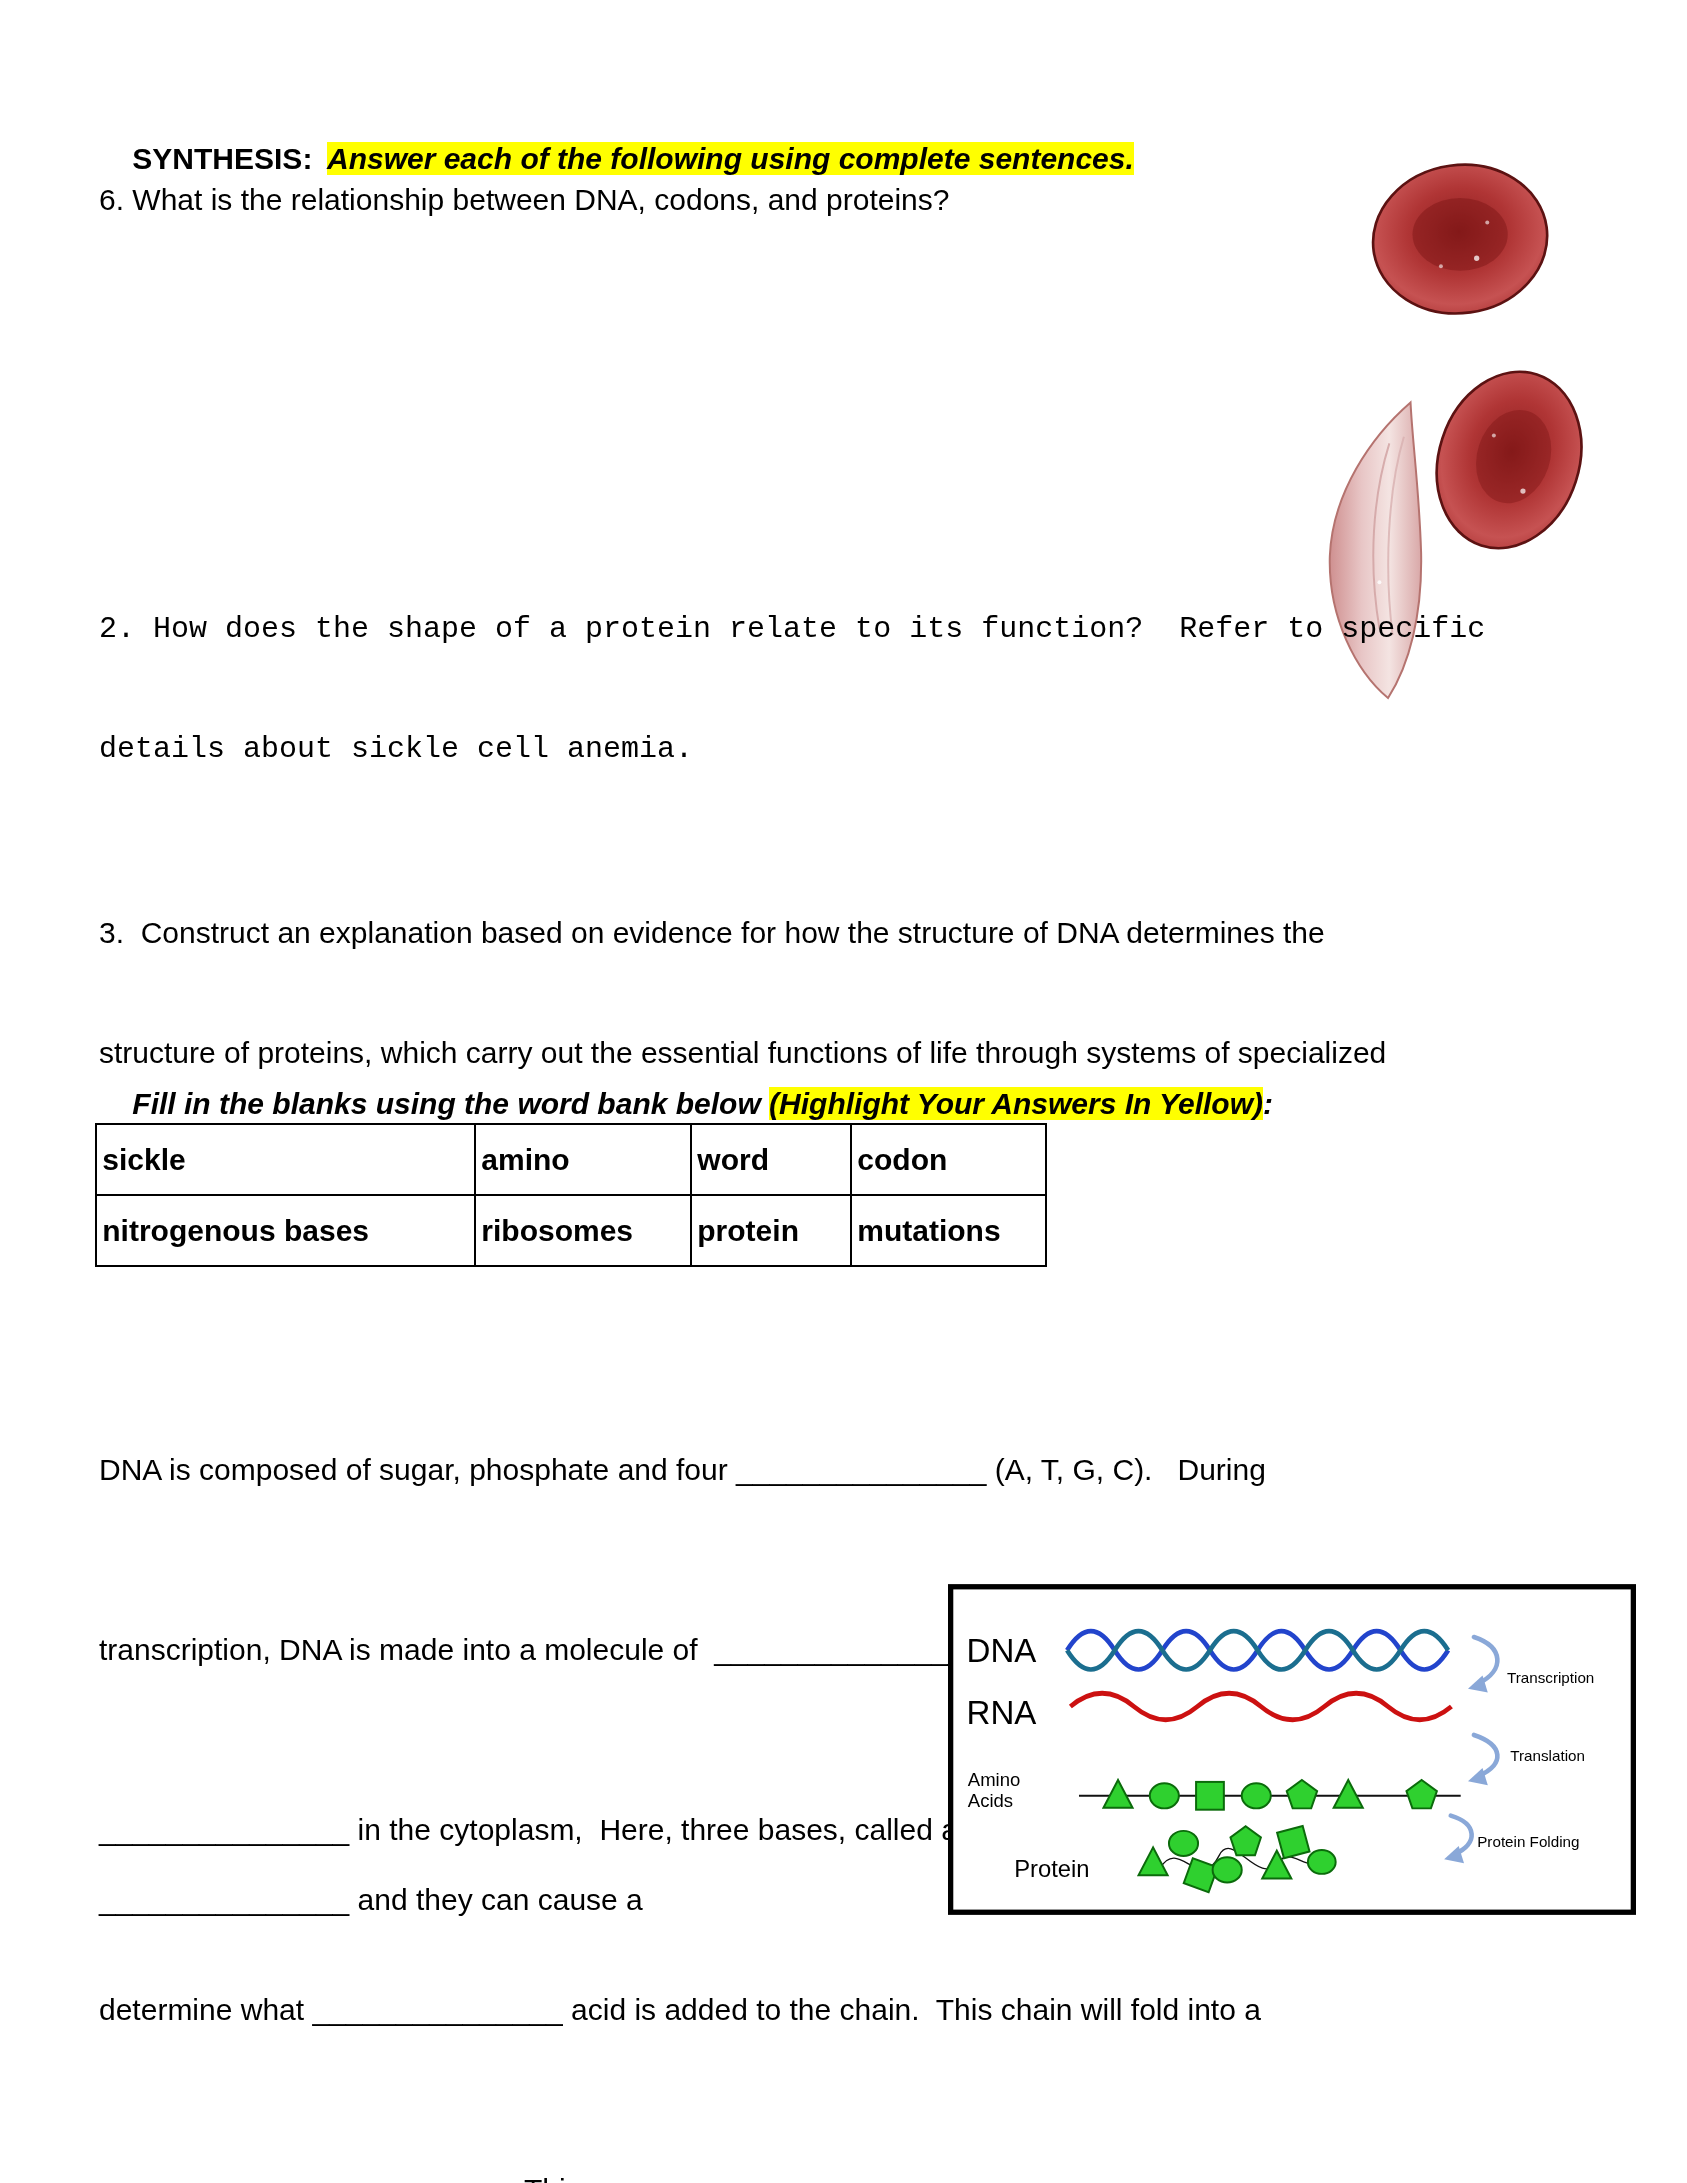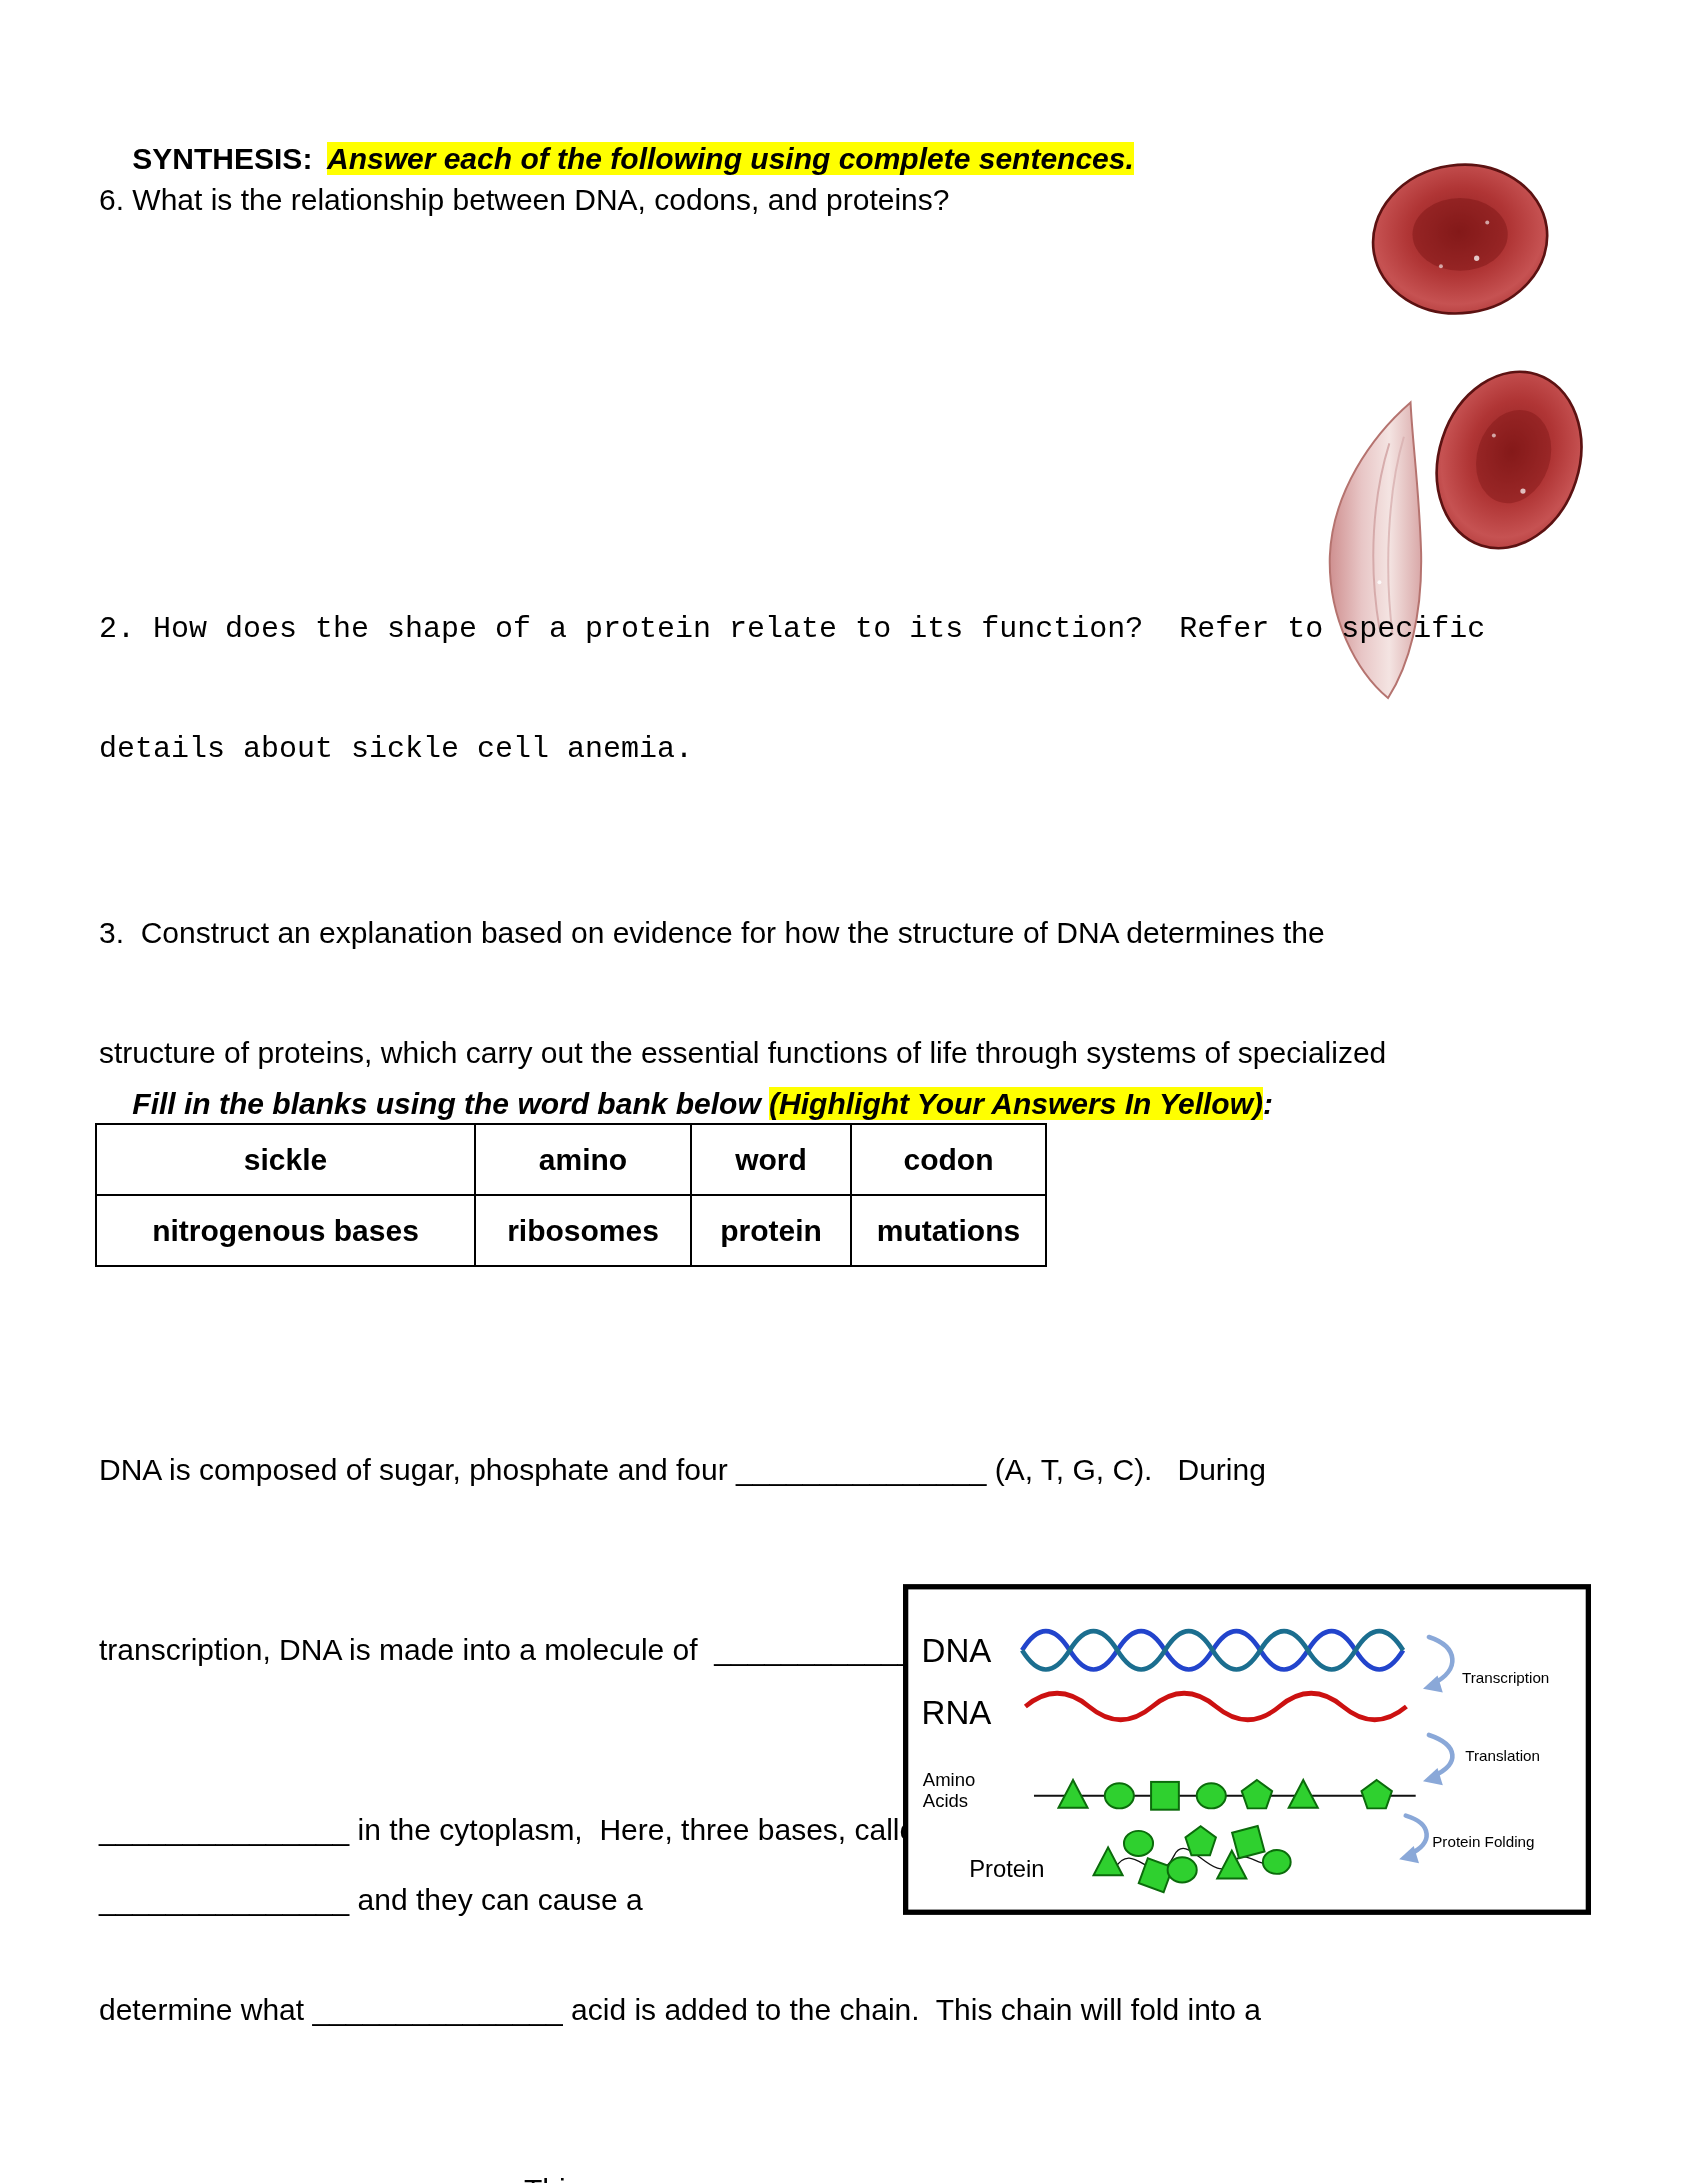--- a/index.html
+++ b/index.html
@@ -9,24 +9,24 @@
   }
   .abs{position:absolute;}
   .txt{font-size:30px;line-height:40px;white-space:pre-wrap;}
   .para{font-size:30px;line-height:60px;white-space:pre-wrap;}
   .bold{font-weight:bold;}
   .bi{font-weight:bold;font-style:italic;}
   .hl{background:var(--highlight,#ffff00);}
   .title-label{font-weight:bold;margin-right:14.6px;}
   table.word-bank{border-collapse:collapse;table-layout:fixed;background:#fff;}
   table.word-bank td{
-    border:2px solid #000;height:69px;text-align:center;vertical-align:middle;
+    border:2px solid #000;height:69px;text-align:left;vertical-align:middle;
     font-weight:bold;font-size:30px;padding:0 5.3px;
   }
-  .diagram-box{width:688px;height:271px;}
+  .diagram-box{width:688px;height:271px;margin-left:45px;}
   svg text{font-family:"Liberation Sans",sans-serif;fill:#000;}
   .strand-a{stroke:var(--dna-strand1,#2244cc);fill:none;stroke-width:7;}
   .strand-b{stroke:var(--dna-strand2,#1b6e8f);fill:none;stroke-width:7;}
   .rna-line{stroke:var(--rna-red,#cc1111);fill:none;stroke-width:7;}
   .arrow{stroke:var(--arrow-blue,#8aa8d8);fill:none;stroke-width:7;stroke-linecap:round;}
   .arrow-head{fill:var(--arrow-blue,#8aa8d8);}
   .amino-shape{fill:var(--shape-green,#2fd02f);stroke:#0b6b0b;stroke-width:3;}
   .chain-line{stroke:#111;stroke-width:3;}
 </style>
 </head>

